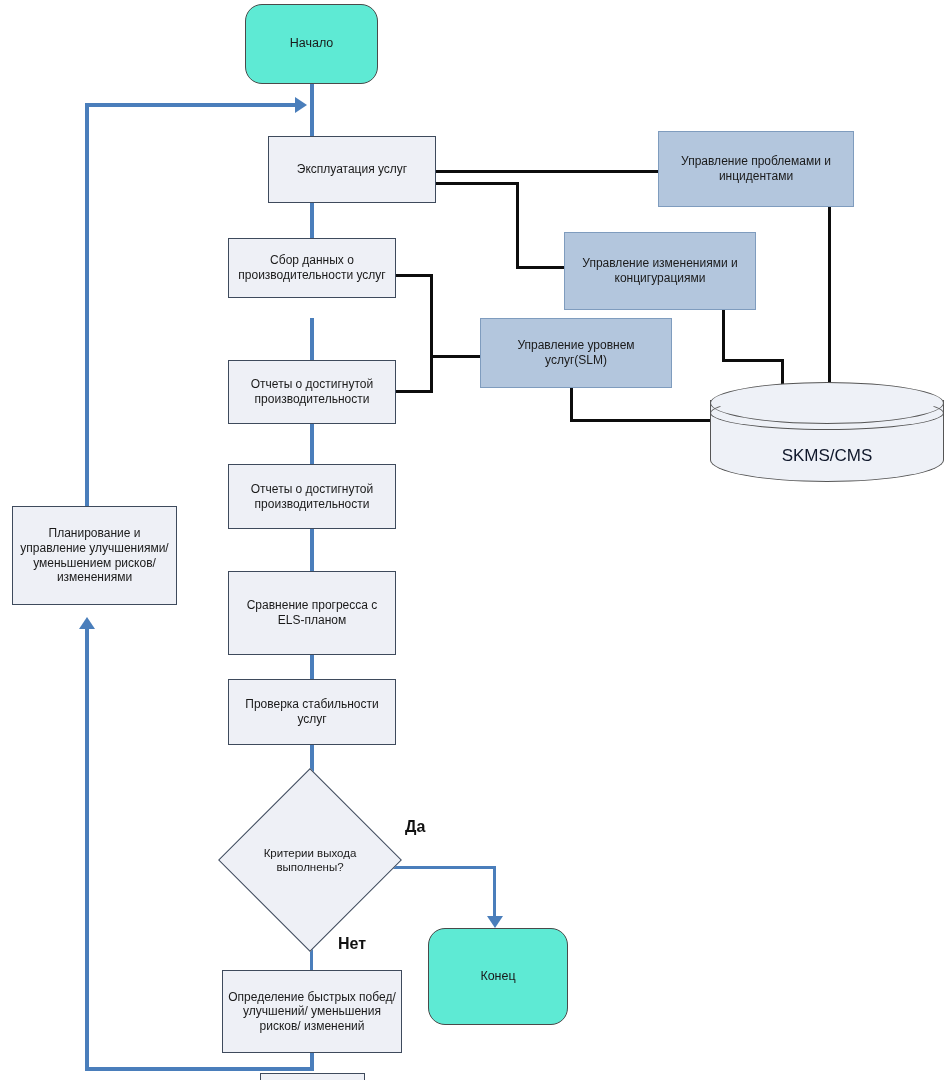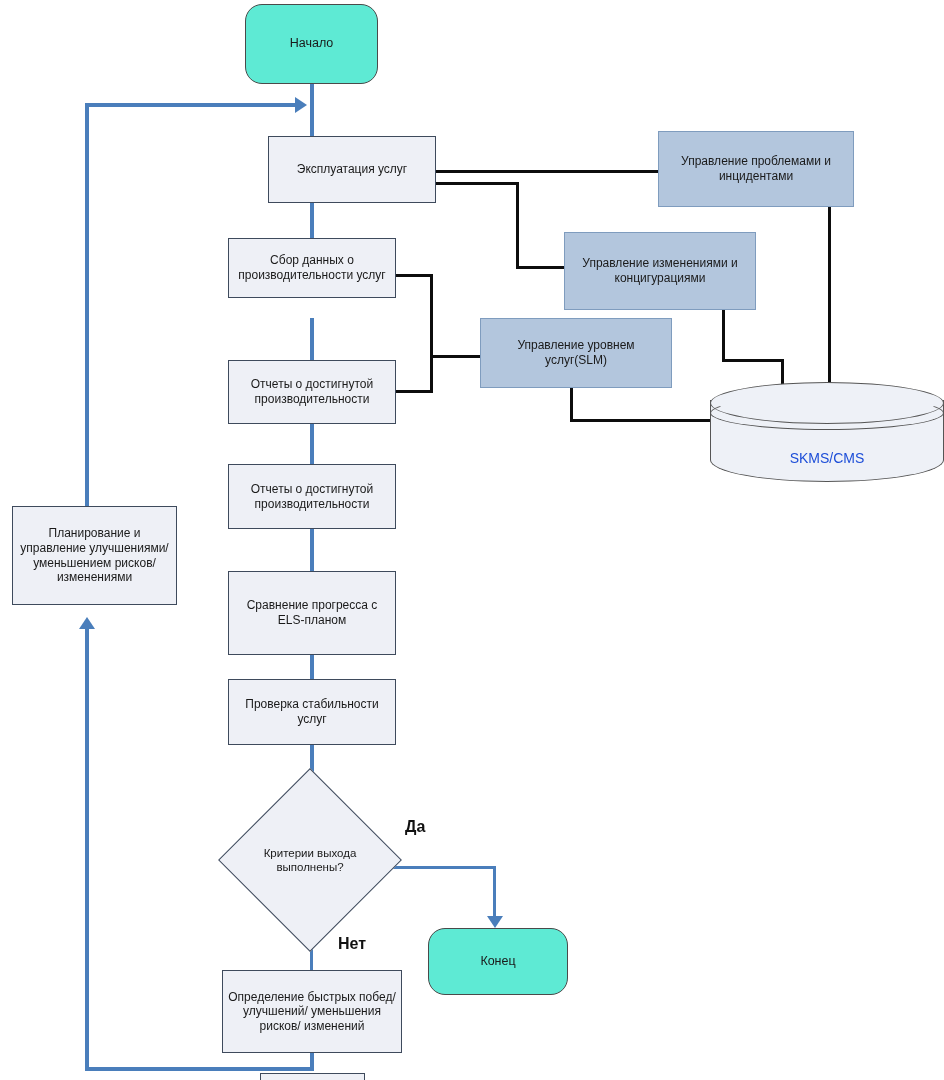--- a/index.html
+++ b/index.html
@@ -27,21 +27,21 @@
   .cyl{position:absolute;}
   .cyl .body{position:absolute;left:0;right:0;top:18px;bottom:0;background:#eef1f7;
         border-left:1.4px solid #555;border-right:1.4px solid #555;
         border-bottom:1.4px solid #555;border-radius:0 0 50% 50%/0 0 22px 22px;}
   .cyl .top{position:absolute;left:0;right:0;top:0;height:40px;background:#eef1f7;
         border:1.4px solid #555;border-radius:50%/50%;}
   .cyl .rim{position:absolute;left:0;right:0;top:14px;height:32px;
         border:1.4px solid #555;border-radius:50%/50%;border-top-color:transparent;
         background:transparent;}
   .cyl .lbl{position:absolute;left:0;right:0;bottom:16px;text-align:center;
-        font-size:14px;color:#1d4ed8;}
+        font-size:17px;color:#0f172a;}
 
   
   .bl{position:absolute;background:#4a7ebb;}   
   .bk{position:absolute;background:#0d0d0d;}   
   .arrow{position:absolute;width:0;height:0;}
   .arrow.down{border-left:8px solid transparent;border-right:8px solid transparent;
         border-top:12px solid #4a7ebb;}
   .arrow.up{border-left:8px solid transparent;border-right:8px solid transparent;
         border-bottom:12px solid #4a7ebb;}
   .arrow.right{border-top:8px solid transparent;border-bottom:8px solid transparent;
@@ -140,21 +140,21 @@
   </div>
 
   <div class="node proc" style="left:222px;top:970px;width:180px;height:83px;">
     <span class="t">Определение быстрых побед/улучшений/ уменьшения рисков/ изменений</span>
   </div>
 
   <div class="node proc" style="left:12px;top:506px;width:165px;height:99px;">
     <span class="t">Планирование и управление улучшениями/ уменьшением рисков/ изменениями</span>
   </div>
 
-  <div class="node term" style="left:428px;top:928px;width:140px;height:67px;">
+  <div class="node term" style="left:428px;top:928px;width:140px;height:97px;">
     <span class="t">Конец</span>
   </div>
 
   <div class="node ext" style="left:658px;top:131px;width:196px;height:76px;">
     <span class="t">Управление проблемами и инцидентами</span>
   </div>
 
   <div class="node ext" style="left:564px;top:232px;width:192px;height:78px;">
     <span class="t">Управление изменениями и концигурациями</span>
   </div>

